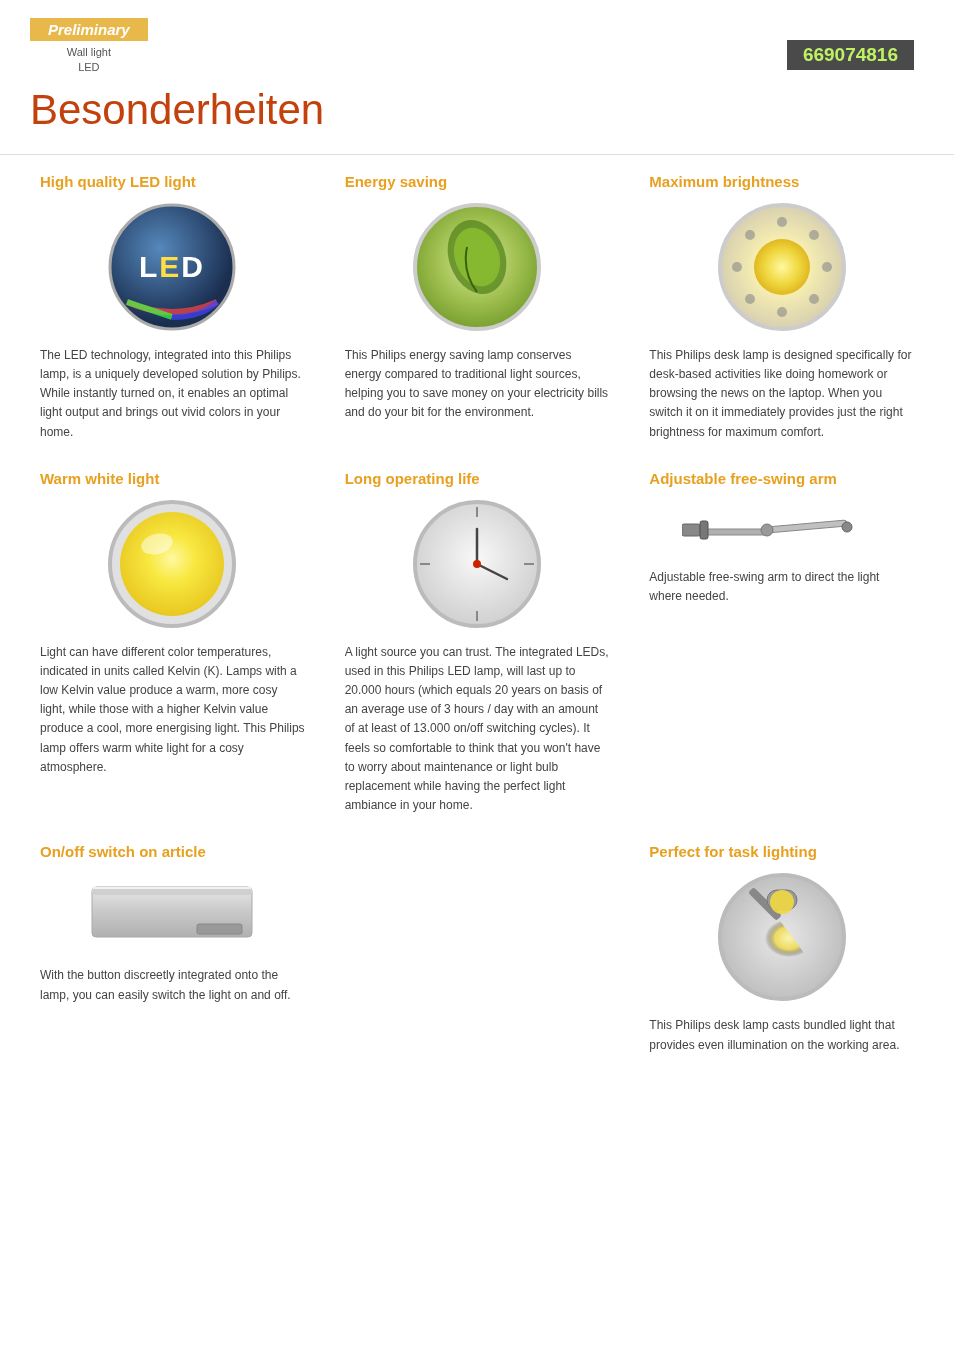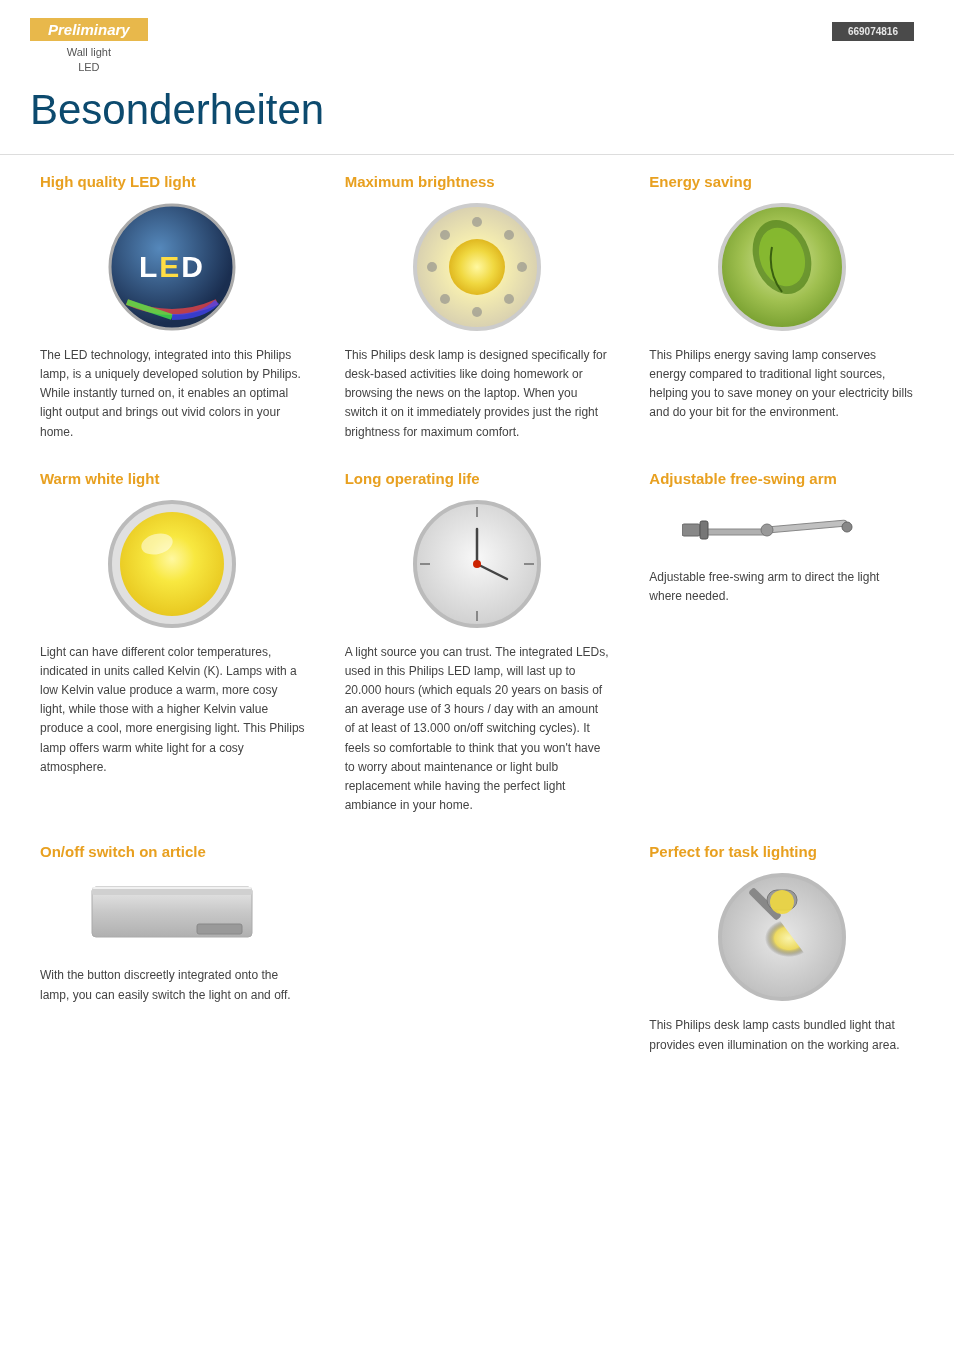--- a/index.html
+++ b/index.html
@@ -30,30 +30,30 @@
       margin-bottom: 4px;
     }
     .product-type {
       font-size: 11px;
       color: #555;
       line-height: 1.4;
       text-align: center;
     }
     .product-id-box {
       background: #4a4a4a;
-      color: #e5e5e5;
-      font-size: 10px;
+      color: #bef264;
+      font-size: 19px;
       font-weight: bold;
       padding: 4px 16px;
-      margin-top: 4px;
+      margin-top: 22px;
     }
     .page-title {
       font-size: 42px;
       font-weight: 300;
-      color: #0c4a6e;
+      color: #c2410c;
       padding: 10px 30px 20px 30px;
       border-bottom: 1px solid #ddd;
       margin-bottom: 0;
     }
     .content {
       display: grid;
       grid-template-columns: 1fr 1fr 1fr;
       gap: 0;
       padding: 0 20px;
     }
@@ -109,20 +109,41 @@
         </defs>
         <circle cx="65" cy="65" r="62" fill="url(#ledBg)" stroke="#aaa" stroke-width="3"></circle>
         <text x="65" y="75" text-anchor="middle" font-family="Arial Black, sans-serif" font-size="30" font-weight="900" fill="white" letter-spacing="2">L<tspan fill="#ffdd44">E</tspan>D</text>
 
         <path d="M 20 100 Q 65 120 110 100" stroke="#ff4444" stroke-width="6" fill="none" opacity="0.7"></path>
         <path d="M 20 100 Q 65 115 65 115" stroke="#44ff44" stroke-width="6" fill="none" opacity="0.7"></path>
         <path d="M 65 115 Q 95 115 110 100" stroke="#4444ff" stroke-width="6" fill="none" opacity="0.7"></path>
       </svg>
     </div>
     <div class="section-text">The LED technology, integrated into this Philips lamp, is a uniquely developed solution by Philips. While instantly turned on, it enables an optimal light output and brings out vivid colors in your home.</div>
+  </div>
+
+  <div class="section">
+    <div class="section-title">Energy saving</div>
+    <div class="section-img">
+      <svg width="130" height="130" viewBox="0 0 130 130">
+        <defs>
+          <radialGradient id="energyBg" cx="50%" cy="45%" r="55%">
+            <stop offset="0%" stop-color="#d8e8a0"></stop>
+            <stop offset="60%" stop-color="#a0c050"></stop>
+            <stop offset="100%" stop-color="#78a030"></stop>
+          </radialGradient>
+        </defs>
+        <circle cx="65" cy="65" r="62" fill="url(#energyBg)" stroke="#ccc" stroke-width="4"></circle>
+
+        <ellipse cx="65" cy="55" rx="28" ry="38" fill="#5a8820" transform="rotate(-20 65 55)" opacity="0.8"></ellipse>
+        <ellipse cx="65" cy="55" rx="22" ry="30" fill="#88bb30" transform="rotate(-20 65 55)" opacity="0.9"></ellipse>
+        <path d="M 65 90 Q 50 70 55 45" stroke="#3a6010" stroke-width="2" fill="none"></path>
+      </svg>
+    </div>
+    <div class="section-text">This Philips energy saving lamp conserves energy compared to traditional light sources, helping you to save money on your electricity bills and do your bit for the environment.</div>
   </div>
 
   <div class="section">
     <div class="section-title">Maximum brightness</div>
     <div class="section-img">
       <svg width="130" height="130" viewBox="0 0 130 130">
         <defs>
           <radialGradient id="brightBg" cx="50%" cy="50%" r="50%">
             <stop offset="0%" stop-color="#fffce0"></stop>
             <stop offset="40%" stop-color="#f8f0b0"></stop>
@@ -145,41 +166,20 @@
         <circle cx="33" cy="33" r="5" fill="#888" opacity="0.6"></circle>
         <circle cx="97" cy="33" r="5" fill="#888" opacity="0.6"></circle>
         <circle cx="33" cy="97" r="5" fill="#888" opacity="0.6"></circle>
         <circle cx="97" cy="97" r="5" fill="#888" opacity="0.6"></circle>
       </svg>
     </div>
     <div class="section-text">This Philips desk lamp is designed specifically for desk-based activities like doing homework or browsing the news on the laptop. When you switch it on it immediately provides just the right brightness for maximum comfort.</div>
   </div>
 
   <div class="section">
-    <div class="section-title">Energy saving</div>
-    <div class="section-img">
-      <svg width="130" height="130" viewBox="0 0 130 130">
-        <defs>
-          <radialGradient id="energyBg" cx="50%" cy="45%" r="55%">
-            <stop offset="0%" stop-color="#d8e8a0"></stop>
-            <stop offset="60%" stop-color="#a0c050"></stop>
-            <stop offset="100%" stop-color="#78a030"></stop>
-          </radialGradient>
-        </defs>
-        <circle cx="65" cy="65" r="62" fill="url(#energyBg)" stroke="#ccc" stroke-width="4"></circle>
-
-        <ellipse cx="65" cy="55" rx="28" ry="38" fill="#5a8820" transform="rotate(-20 65 55)" opacity="0.8"></ellipse>
-        <ellipse cx="65" cy="55" rx="22" ry="30" fill="#88bb30" transform="rotate(-20 65 55)" opacity="0.9"></ellipse>
-        <path d="M 65 90 Q 50 70 55 45" stroke="#3a6010" stroke-width="2" fill="none"></path>
-      </svg>
-    </div>
-    <div class="section-text">This Philips energy saving lamp conserves energy compared to traditional light sources, helping you to save money on your electricity bills and do your bit for the environment.</div>
-  </div>
-
-  <div class="section">
     <div class="section-title">Warm white light</div>
     <div class="section-img">
       <svg width="130" height="130" viewBox="0 0 130 130">
         <defs>
           <radialGradient id="warmBg" cx="50%" cy="45%" r="55%">
             <stop offset="0%" stop-color="#fff8a0"></stop>
             <stop offset="40%" stop-color="#f8e840"></stop>
             <stop offset="100%" stop-color="#e8c820"></stop>
           </radialGradient>
         </defs>

